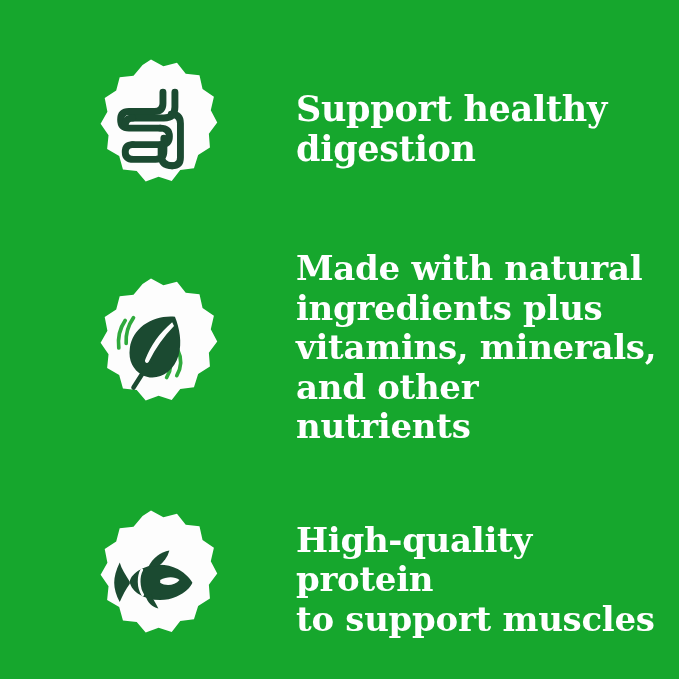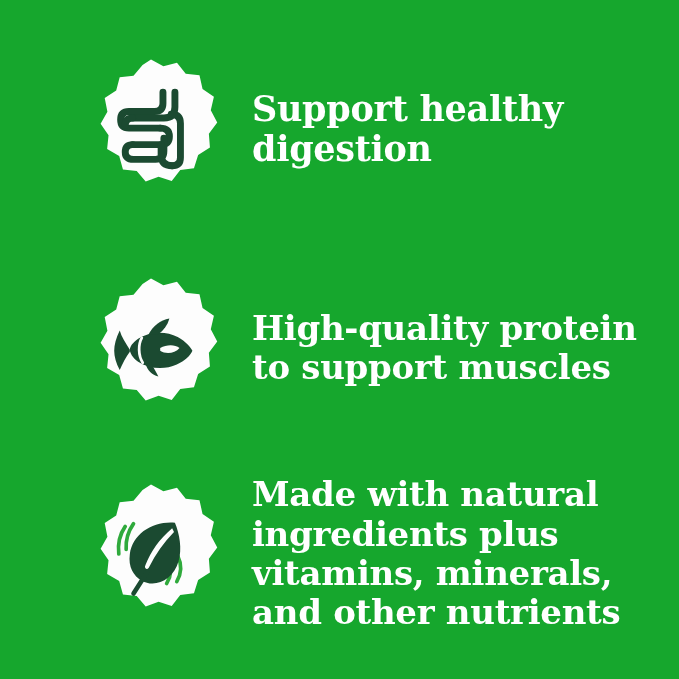--- a/index.html
+++ b/index.html
@@ -26,20 +26,21 @@
     padding-top: 36px;
   }
 
   .benefit-row {
     display: flex;
     align-items: center;
     width: 100%;
     box-sizing: border-box;
     padding-left: 80px;
     padding-right: 20px;
+    gap: 44px;
   }
 
   .benefit-row.row-1 { height: 186px; }
   .benefit-row.row-2 { height: 212px; margin-top: 20px; }
   .benefit-row.row-3 { height: 160px; margin-top: 46px; }
 
   .badge {
     position: relative;
     flex: 0 0 auto;
     width: 142px;
@@ -104,54 +105,20 @@
           <path d="M30 67 Q22 67 22 75 Q22 83 31 83 L55 83 Q64 83 64 74 L64 60"></path>
           <path d="M61 67 L61 78 Q61 90 73 90"></path>
           <path d="M73 90 Q82 90 82 81 L82 44 Q82 34 72 34"></path>
         </g>
       </svg>
     </div>
     <div class="benefit-text t1">Support healthy
 digestion</div>
   </div>
 
-  <div class="benefit-row row-3">
-    <div class="badge">
-      <svg class="badge-bg" viewBox="0 0 200 200">
-        <path fill="#fdfdfd" d="M100 2
-          L117.5 11.5 L136.6 6.7 L148.9 22.1 L168.3 24.4 L172.6 43.5 L188.6 54.6
-          L184.2 73.7 L193.3 91 L181.5 106.7 L183 126.2 L166.4 136.6 L160.5 155.3
-          L141.2 157.9 L129.2 173.4 L110.7 167.1 L92.5 174 L79.9 159 L60.5 157.1
-          L55.2 138.2 L38.2 128.3 L40.2 108.8 L29 92.7 L38.6 75.7 L34.8 56.4
-          L51 45.8 L55.9 27 L75.4 24.9 L88.1 10 Z"></path>
-      </svg>
-      <svg class="badge-icon" viewBox="0 0 100 100">
-        <g fill="#1b4a31">
-
-          <path d="M36 40 C48 32 66 31 79 38 C88 43 93 49 95 53
-                   C93 58 87 64 78 68 C65 74 48 73 36 65
-                   C30 61 27 55 27 52 C27 49 30 44 36 40 Z"></path>
-
-          <path d="M47 36 C52 26 60 20 70 18 C68 25 64 31 58 35 Z"></path>
-
-          <path d="M27 52 C22 44 18 38 16 31 C12 39 10 47 10 53
-                   C10 59 12 67 16 74 C19 67 23 59 27 54 Z"></path>
-
-          <path d="M44 67 C46 74 51 79 58 81 C55 75 52 70 50 66 Z"></path>
-        </g>
-
-        <path fill="none" stroke="#fdfdfd" stroke-width="3" stroke-linecap="round" d="M40 39 C36 46 36 58 41 66"></path>
-
-        <path fill="#fdfdfd" d="M60 50 C67 46 76 46 81 50 C76 56 66 57 60 53 Z"></path>
-      </svg>
-    </div>
-    <div class="benefit-text t3">High-quality protein
-to support muscles</div>
-  </div>
-
   <div class="benefit-row row-2">
     <div class="badge">
       <svg class="badge-bg" viewBox="0 0 200 200">
         <path fill="#fdfdfd" d="M100 2
           L117.5 11.5 L136.6 6.7 L148.9 22.1 L168.3 24.4 L172.6 43.5 L188.6 54.6
           L184.2 73.7 L193.3 91 L181.5 106.7 L183 126.2 L166.4 136.6 L160.5 155.3
           L141.2 157.9 L129.2 173.4 L110.7 167.1 L92.5 174 L79.9 159 L60.5 157.1
           L55.2 138.2 L38.2 128.3 L40.2 108.8 L29 92.7 L38.6 75.7 L34.8 56.4
           L51 45.8 L55.9 27 L75.4 24.9 L88.1 10 Z"></path>
       </svg>
@@ -175,13 +142,47 @@
         <path fill="#fdfdfd" d="M73 22 C59 34 50 47 44 62 C42 66 46 68 48 64
           C55 50 64 37 75 26 Z"></path>
       </svg>
     </div>
     <div class="benefit-text t2">Made with natural
 ingredients plus
 vitamins, minerals,
 and other nutrients</div>
   </div>
 
+  <div class="benefit-row row-3">
+    <div class="badge">
+      <svg class="badge-bg" viewBox="0 0 200 200">
+        <path fill="#fdfdfd" d="M100 2
+          L117.5 11.5 L136.6 6.7 L148.9 22.1 L168.3 24.4 L172.6 43.5 L188.6 54.6
+          L184.2 73.7 L193.3 91 L181.5 106.7 L183 126.2 L166.4 136.6 L160.5 155.3
+          L141.2 157.9 L129.2 173.4 L110.7 167.1 L92.5 174 L79.9 159 L60.5 157.1
+          L55.2 138.2 L38.2 128.3 L40.2 108.8 L29 92.7 L38.6 75.7 L34.8 56.4
+          L51 45.8 L55.9 27 L75.4 24.9 L88.1 10 Z"></path>
+      </svg>
+      <svg class="badge-icon" viewBox="0 0 100 100">
+        <g fill="#1b4a31">
+
+          <path d="M36 40 C48 32 66 31 79 38 C88 43 93 49 95 53
+                   C93 58 87 64 78 68 C65 74 48 73 36 65
+                   C30 61 27 55 27 52 C27 49 30 44 36 40 Z"></path>
+
+          <path d="M47 36 C52 26 60 20 70 18 C68 25 64 31 58 35 Z"></path>
+
+          <path d="M27 52 C22 44 18 38 16 31 C12 39 10 47 10 53
+                   C10 59 12 67 16 74 C19 67 23 59 27 54 Z"></path>
+
+          <path d="M44 67 C46 74 51 79 58 81 C55 75 52 70 50 66 Z"></path>
+        </g>
+
+        <path fill="none" stroke="#fdfdfd" stroke-width="3" stroke-linecap="round" d="M40 39 C36 46 36 58 41 66"></path>
+
+        <path fill="#fdfdfd" d="M60 50 C67 46 76 46 81 50 C76 56 66 57 60 53 Z"></path>
+      </svg>
+    </div>
+    <div class="benefit-text t3">High-quality protein
+to support muscles</div>
+  </div>
+
 </div>
 
 </body></html>

